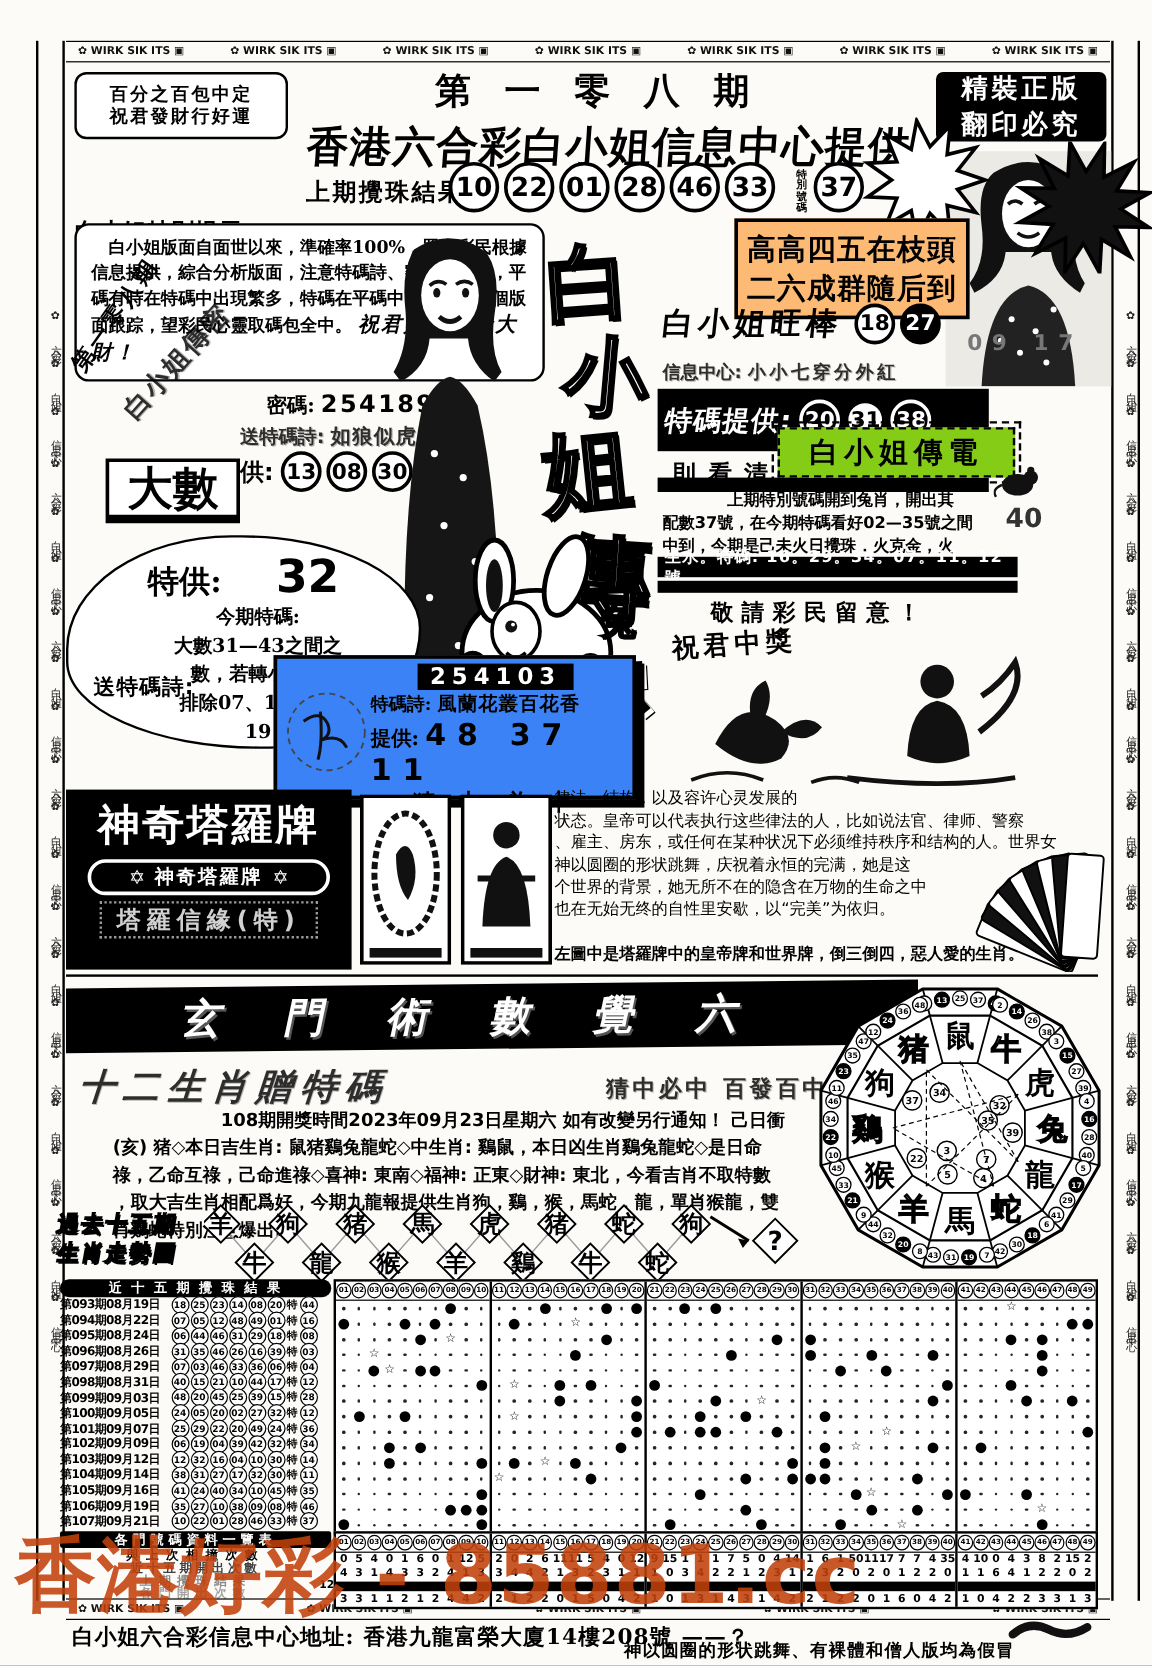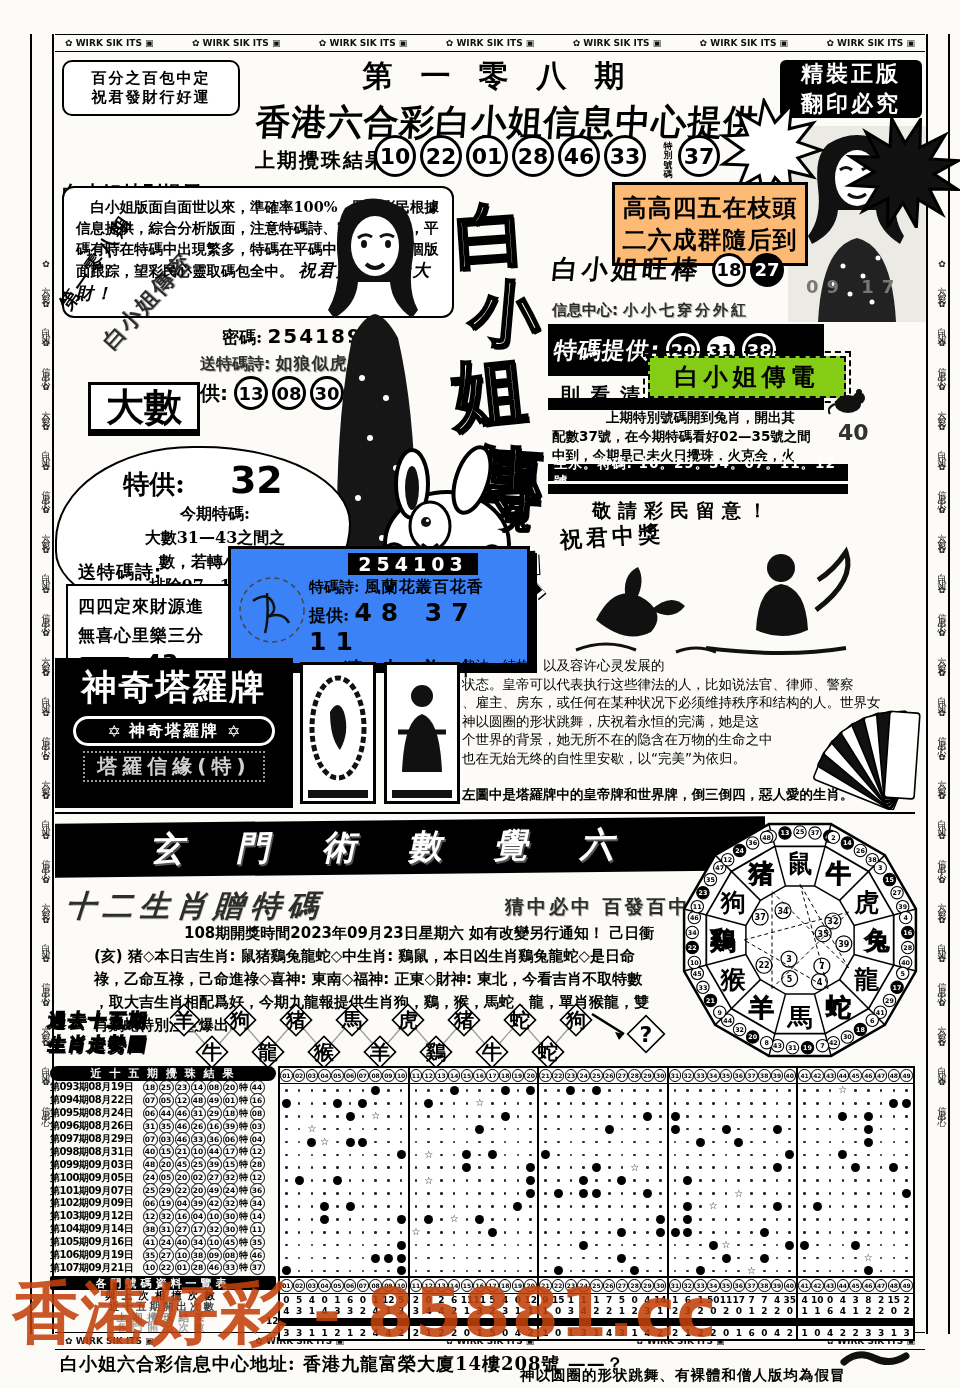--- a/index.html
+++ b/index.html
@@ -261,26 +261,20 @@
     <path d="M70 100 q8 8 16 0" stroke="#000" stroke-width="3" fill="none"></path>
     <ellipse cx="42" cy="120" rx="14" ry="20" fill="#fff" stroke="#000" stroke-width="3.5"></ellipse>
     <ellipse cx="42" cy="126" rx="6" ry="10" fill="#111"></ellipse>
     <ellipse cx="140" cy="122" rx="14" ry="20" fill="#fff" stroke="#000" stroke-width="3.5"></ellipse>
     <ellipse cx="140" cy="128" rx="6" ry="10" fill="#111"></ellipse>
     <path d="M88 108 q6 14 0 22" stroke="#000" stroke-width="3" fill="none"></path>
   </svg>
   <div class="abs outline serif" style="left:500px;top:498px;font-size:30px;font-weight:900;-webkit-text-stroke:1.5px #000;text-shadow:1px 1px 0 #000;" data-name="rabbit-char">兔</div>
 
   <div class="abs b" style="left:78px;top:560px;font-size:18px;font-weight:900;letter-spacing:1px;" data-name="shici-label">送特碼詩:</div>
-  <div class="abs" style="left:66px;top:584px;width:200px;height:110px;border:2.5px solid #000;background:#fff;padding:6px 10px;" data-name="shici-box">
-    <div class="b serif" style="font-size:17px;line-height:29px;white-space:pre-line;letter-spacing:1px;" data-name="shici-lines">四四定來財源進
-無喜心里樂三分</div>
-    <span class="blackbox b" style="font-size:15px;padding:1px 6px;border-radius:5px;letter-spacing:2px;" data-name="tesong-chip">特送:</span>
-    <span class="b" style="font-size:24px;margin-left:8px;" data-name="tesong-value">43</span>
-  </div>
 
   <div class="abs" style="left:228px;top:546px;width:302px;height:120px;border:3px solid #000;background:#3b82f6;box-shadow:7px 7px 0 #000;padding:4px 10px 4px 78px;" data-name="prediction-box">
     <svg class="abs" style="left:6px;top:26px;" width="70" height="70" viewBox="0 0 70 70" data-name="signature-scribble-icon">
       <circle cx="35" cy="35" r="32" fill="none" stroke="#444" stroke-width="1.5" stroke-dasharray="5 4"></circle>
       <path d="M16 26 q14 -10 20 2 q4 10 -6 14 q16 -6 22 6 M30 18 q2 26 -2 40" stroke="#111" stroke-width="2.5" fill="none"></path>
     </svg>
     <div style="text-align:center;" data-name="prediction-code-row">
       <span class="blackbox b" style="font-size:19px;letter-spacing:5px;padding:0 10px;" data-name="prediction-code">254103</span>
     </div>
     <div style="margin-top:2px;" data-name="prediction-poem-row">

